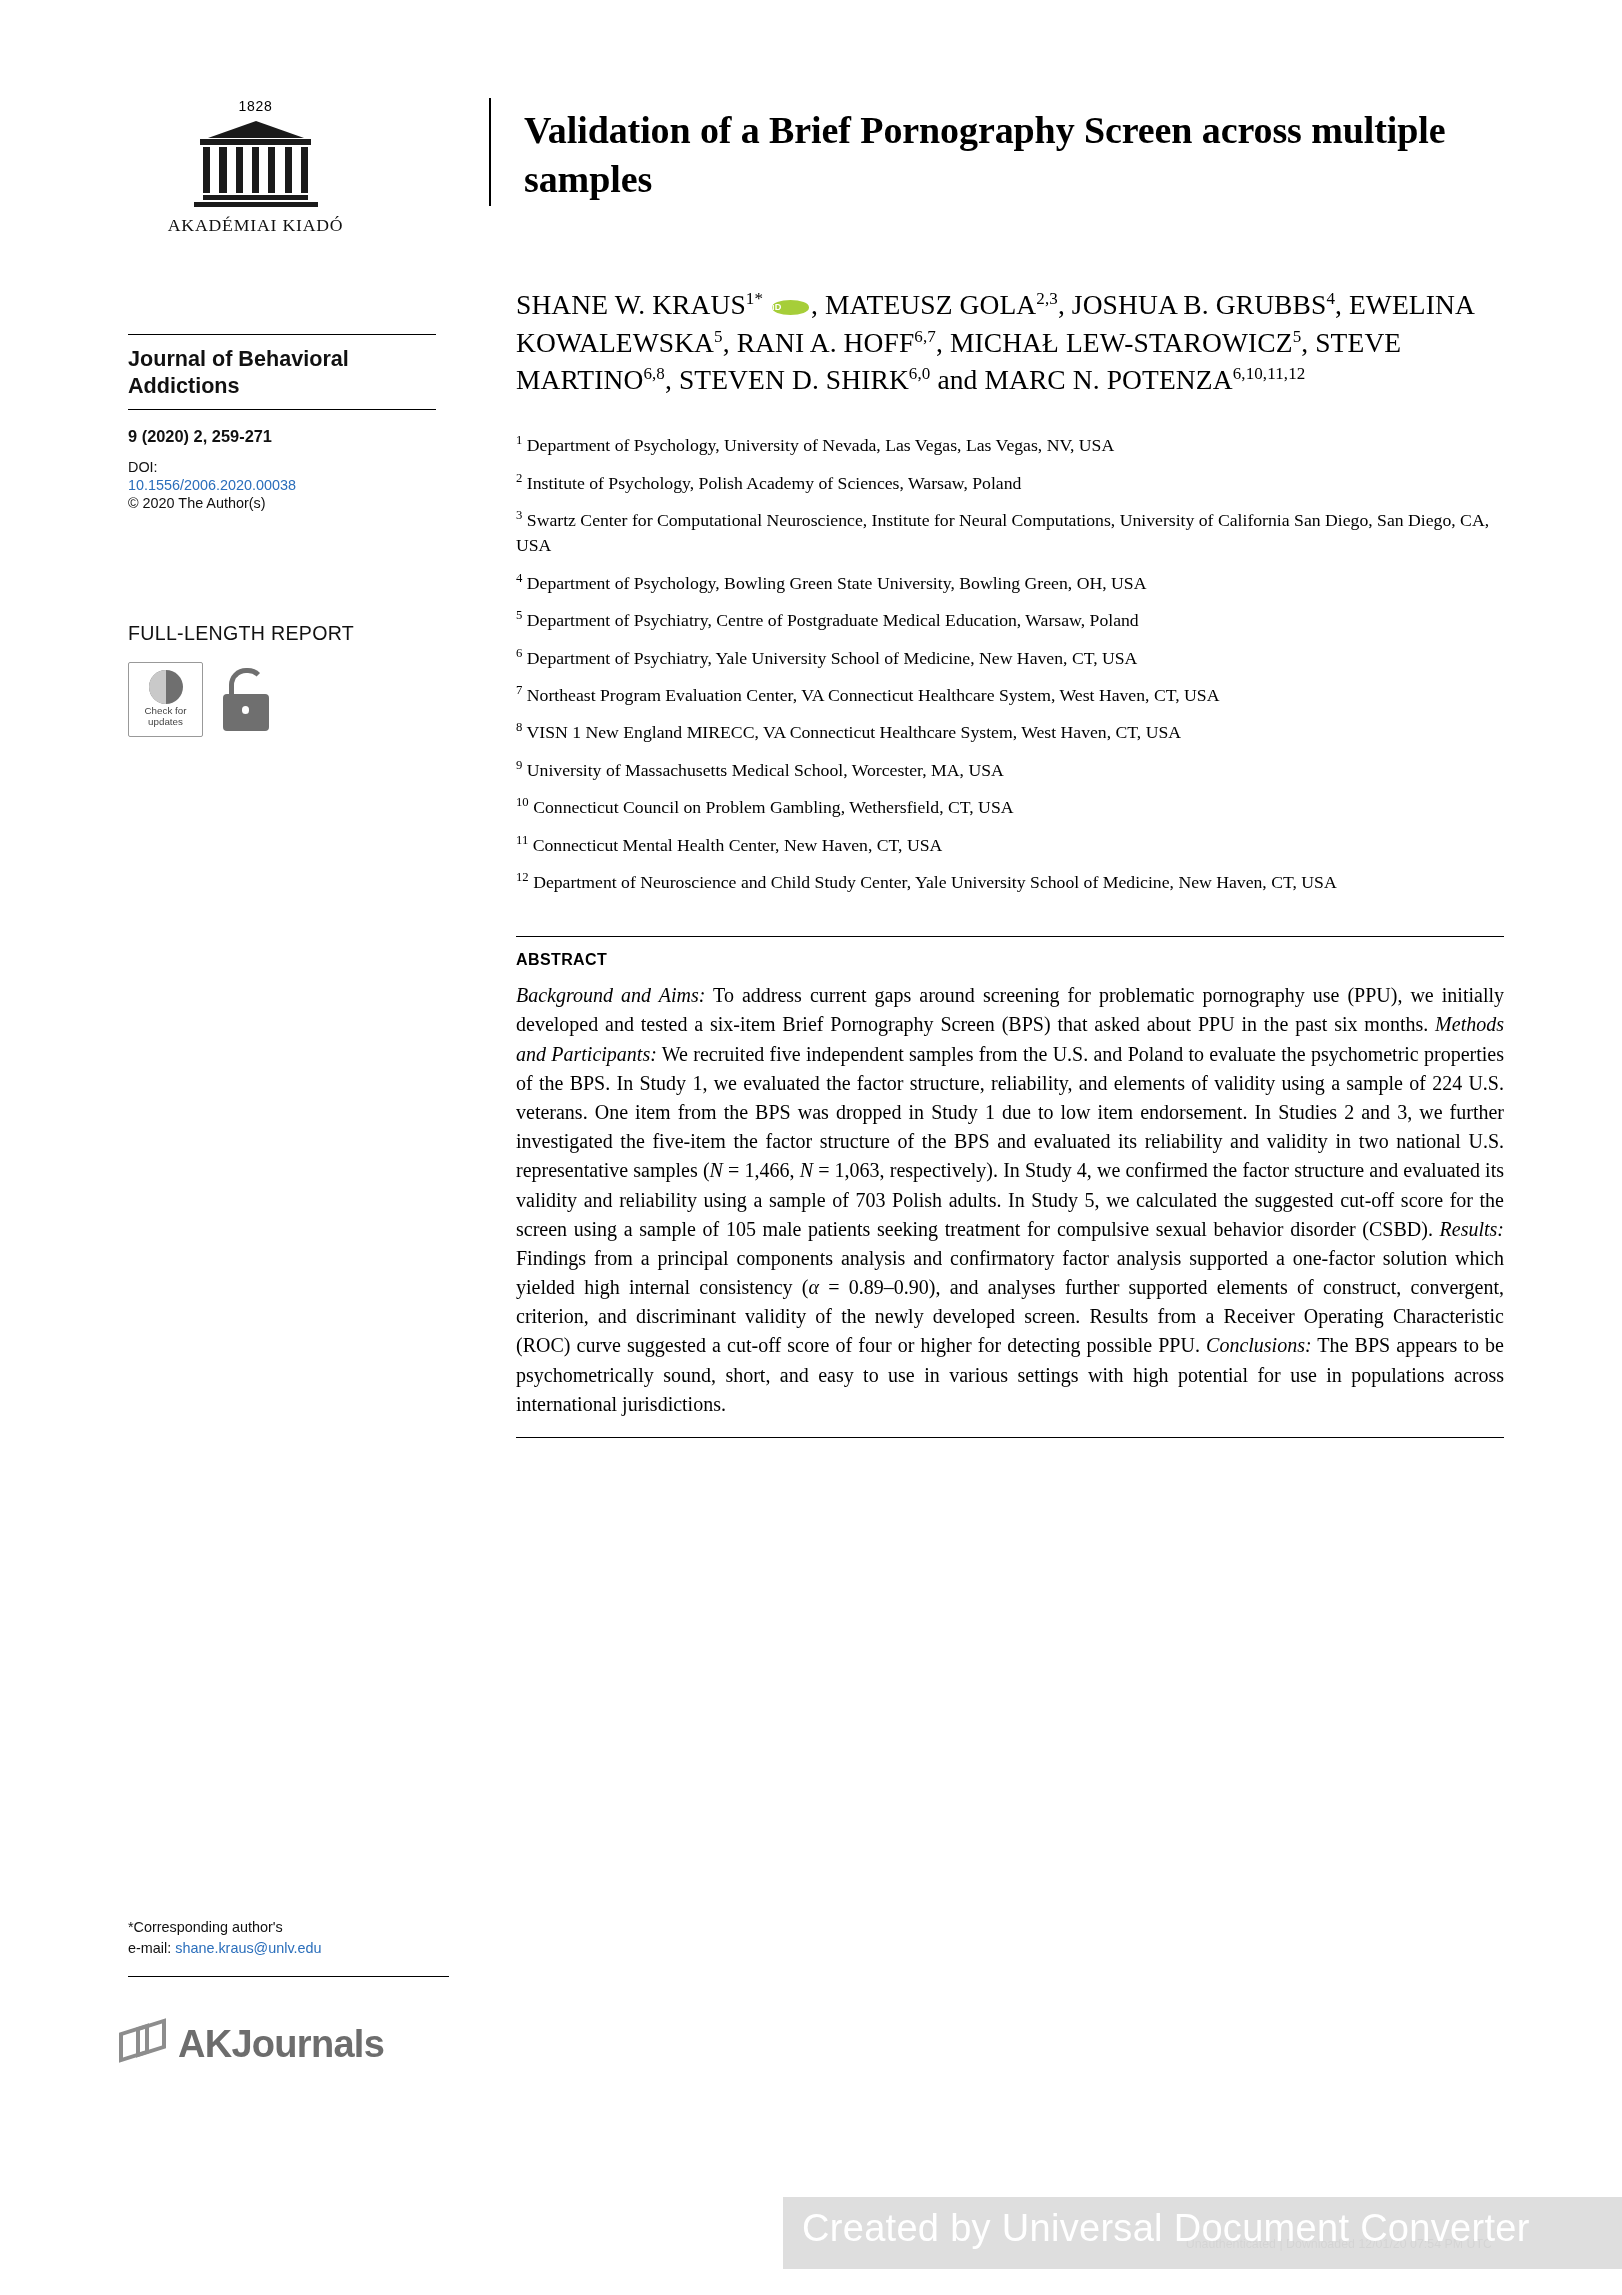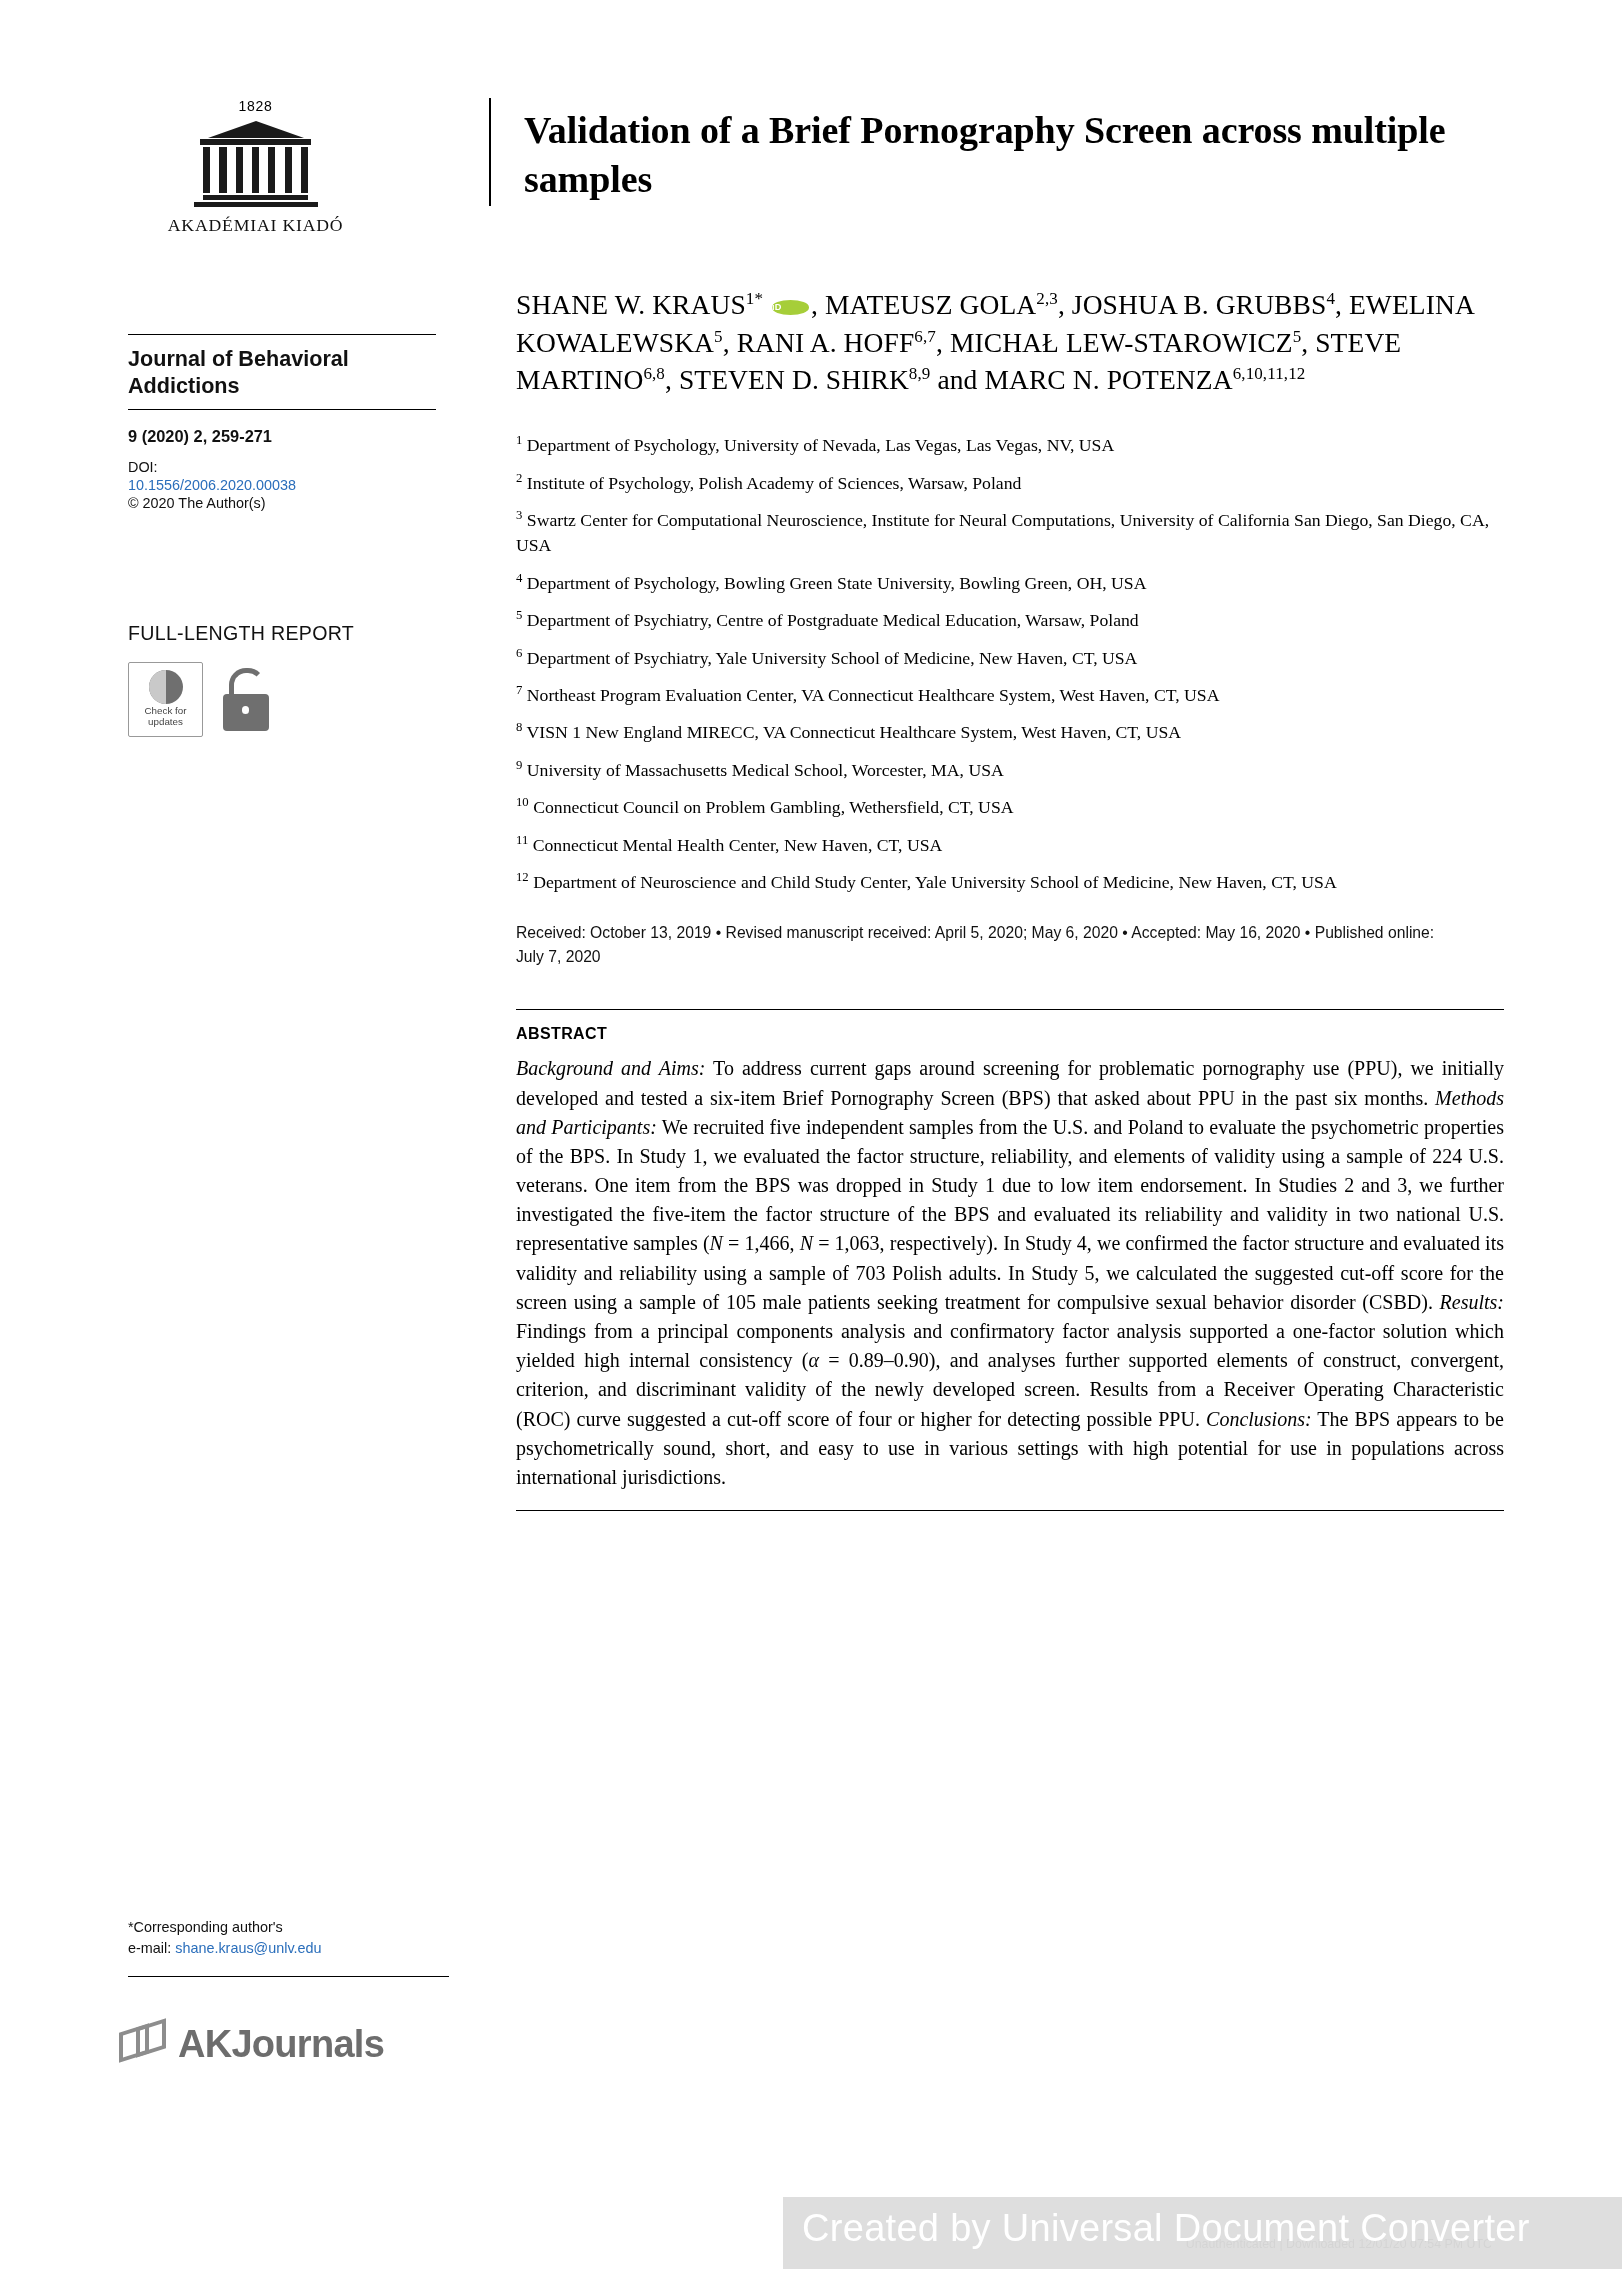--- a/index.html
+++ b/index.html
@@ -471,39 +471,38 @@
   </div>
 
   <div class="right-col">
 
     <div class="title-wrap">
       <div class="title-bar"></div>
       <h1 class="paper-title">Validation of a Brief Pornography Screen across multiple samples</h1>
     </div>
 
     <div class="authors">
-      SHANE W. KRAUS<sup>1</sup><sup>*</sup> <span class="orcid">iD</span>, MATEUSZ GOLA<sup>2,3</sup>, JOSHUA B. GRUBBS<sup>4</sup>, EWELINA KOWALEWSKA<sup>5</sup>, RANI A. HOFF<sup>6,7</sup>, MICHAŁ LEW-STAROWICZ<sup>5</sup>, STEVE MARTINO<sup>6,8</sup>, STEVEN D. SHIRK<sup>8,9</sup> and MARC N. POTENZA<sup>6,10,11,12</sup>
+      SHANE W. KRAUS<sup>1</sup><sup>*</sup> <span class="orcid">iD</span>, MATEUSZ GOLA<sup>2,3</sup>, JOSHUA B. GRUBBS<sup>4</sup>, EWELINA KOWALEWSKA<sup>5</sup>, RANI A. HOFF<sup>6,7</sup>, MICHAŁ LEW-STAROWICZ<sup>5</sup>, STEVE MARTINO<sup>6,8</sup>, STEVEN D. SHIRK<sup>6,0</sup> and MARC N. POTENZA<sup>6,10,11,12</sup>
     </div>
 
     <div class="affils">
       <div class="affil"><sup>1</sup> <span>Department of Psychology, University of Nevada, Las Vegas, Las Vegas, NV, USA</span></div>
       <div class="affil"><sup>2</sup> <span>Institute of Psychology, Polish Academy of Sciences, Warsaw, Poland</span></div>
       <div class="affil"><sup>3</sup> <span>Swartz Center for Computational Neuroscience, Institute for Neural Computations, University of California San Diego, San Diego, CA, USA</span></div>
       <div class="affil"><sup>4</sup> <span>Department of Psychology, Bowling Green State University, Bowling Green, OH, USA</span></div>
       <div class="affil"><sup>5</sup> <span>Department of Psychiatry, Centre of Postgraduate Medical Education, Warsaw, Poland</span></div>
       <div class="affil"><sup>6</sup> <span>Department of Psychiatry, Yale University School of Medicine, New Haven, CT, USA</span></div>
       <div class="affil"><sup>7</sup> <span>Northeast Program Evaluation Center, VA Connecticut Healthcare System, West Haven, CT, USA</span></div>
       <div class="affil"><sup>8</sup> <span>VISN 1 New England MIRECC, VA Connecticut Healthcare System, West Haven, CT, USA</span></div>
       <div class="affil"><sup>9</sup> <span>University of Massachusetts Medical School, Worcester, MA, USA</span></div>
       <div class="affil"><sup>10</sup> <span>Connecticut Council on Problem Gambling, Wethersfield, CT, USA</span></div>
       <div class="affil"><sup>11</sup> <span>Connecticut Mental Health Center, New Haven, CT, USA</span></div>
       <div class="affil"><sup>12</sup> <span>Department of Neuroscience and Child Study Center, Yale University School of Medicine, New Haven, CT, USA</span></div>
     </div>
 
-    <div class="dates">Received: October 13, 2019  •  Revised manuscript received: April 5, 2020; May 6, 2020  •  Accepted: May 16, 2020  •  Published online: July 7, 2020</div>
 
     <div class="abstract-sec">
       <div class="abs-rule-top"></div>
       <div class="abs-heading">ABSTRACT</div>
       <div class="abs-body"><i>Background and Aims:</i> To address current gaps around screening for problematic pornography use (PPU), we initially developed and tested a six-item Brief Pornography Screen (BPS) that asked about PPU in the past six months. <i>Methods and Participants:</i> We recruited five independent samples from the U.S. and Poland to evaluate the psychometric properties of the BPS. In Study 1, we evaluated the factor structure, reliability, and elements of validity using a sample of 224 U.S. veterans. One item from the BPS was dropped in Study 1 due to low item endorsement. In Studies 2 and 3, we further investigated the five-item the factor structure of the BPS and evaluated its reliability and validity in two national U.S. representative samples (<i>N</i> = 1,466, <i>N</i> = 1,063, respectively). In Study 4, we confirmed the factor structure and evaluated its validity and reliability using a sample of 703 Polish adults. In Study 5, we calculated the suggested cut-off score for the screen using a sample of 105 male patients seeking treatment for compulsive sexual behavior disorder (CSBD). <i>Results:</i> Findings from a principal components analysis and confirmatory factor analysis supported a one-factor solution which yielded high internal consistency (<i>α</i> = 0.89–0.90), and analyses further supported elements of construct, convergent, criterion, and discriminant validity of the newly developed screen. Results from a Receiver Operating Characteristic (ROC) curve suggested a cut-off score of four or higher for detecting possible PPU. <i>Conclusions:</i> The BPS appears to be psychometrically sound, short, and easy to use in various settings with high potential for use in populations across international jurisdictions.</div>
       <div class="abs-rule-bottom"></div>
     </div>
   </div>
 
   <div class="download-note">Unauthenticated | Downloaded 12/01/20 07:54 PM UTC</div>

